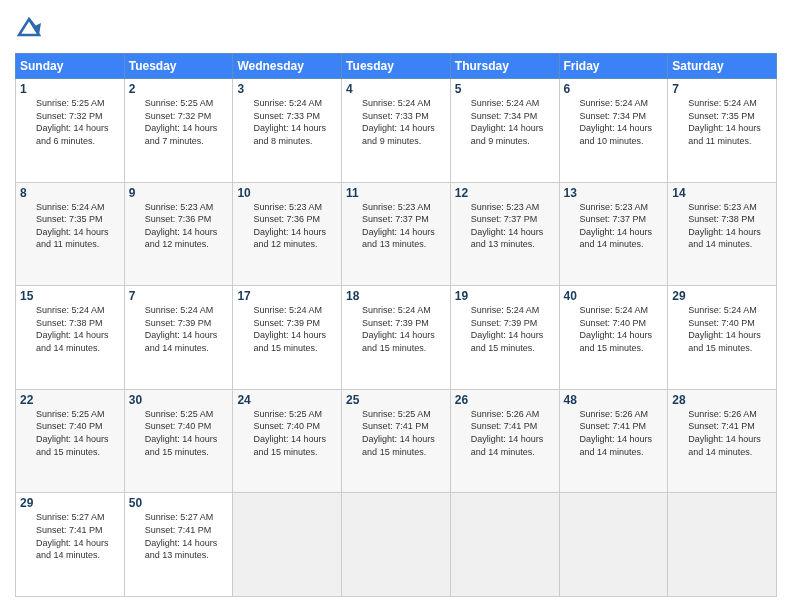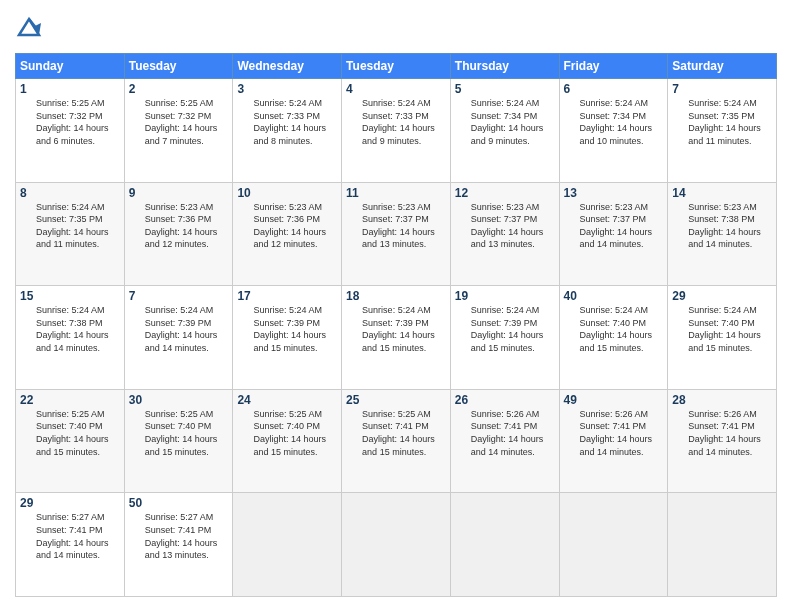--- a/index.html
+++ b/index.html
@@ -238,21 +238,21 @@
           </td>
           <td>
             <span class="day-num">25</span>
 <div class="day-info">Sunrise: 5:25 AM<br>Sunset: 7:41 PM<br>Daylight: 14 hours and 15 minutes.</div>
           </td>
           <td>
             <span class="day-num">26</span>
 <div class="day-info">Sunrise: 5:26 AM<br>Sunset: 7:41 PM<br>Daylight: 14 hours and 14 minutes.</div>
           </td>
           <td>
-            <span class="day-num">49</span>
+            <span class="day-num">48</span>
 <div class="day-info">Sunrise: 5:26 AM<br>Sunset: 7:41 PM<br>Daylight: 14 hours and 14 minutes.</div>
           </td>
           <td>
             <span class="day-num">28</span>
 <div class="day-info">Sunrise: 5:26 AM<br>Sunset: 7:41 PM<br>Daylight: 14 hours and 14 minutes.</div>
           </td>
         </tr>
         <tr>
           <td>
             <span class="day-num">29</span>

